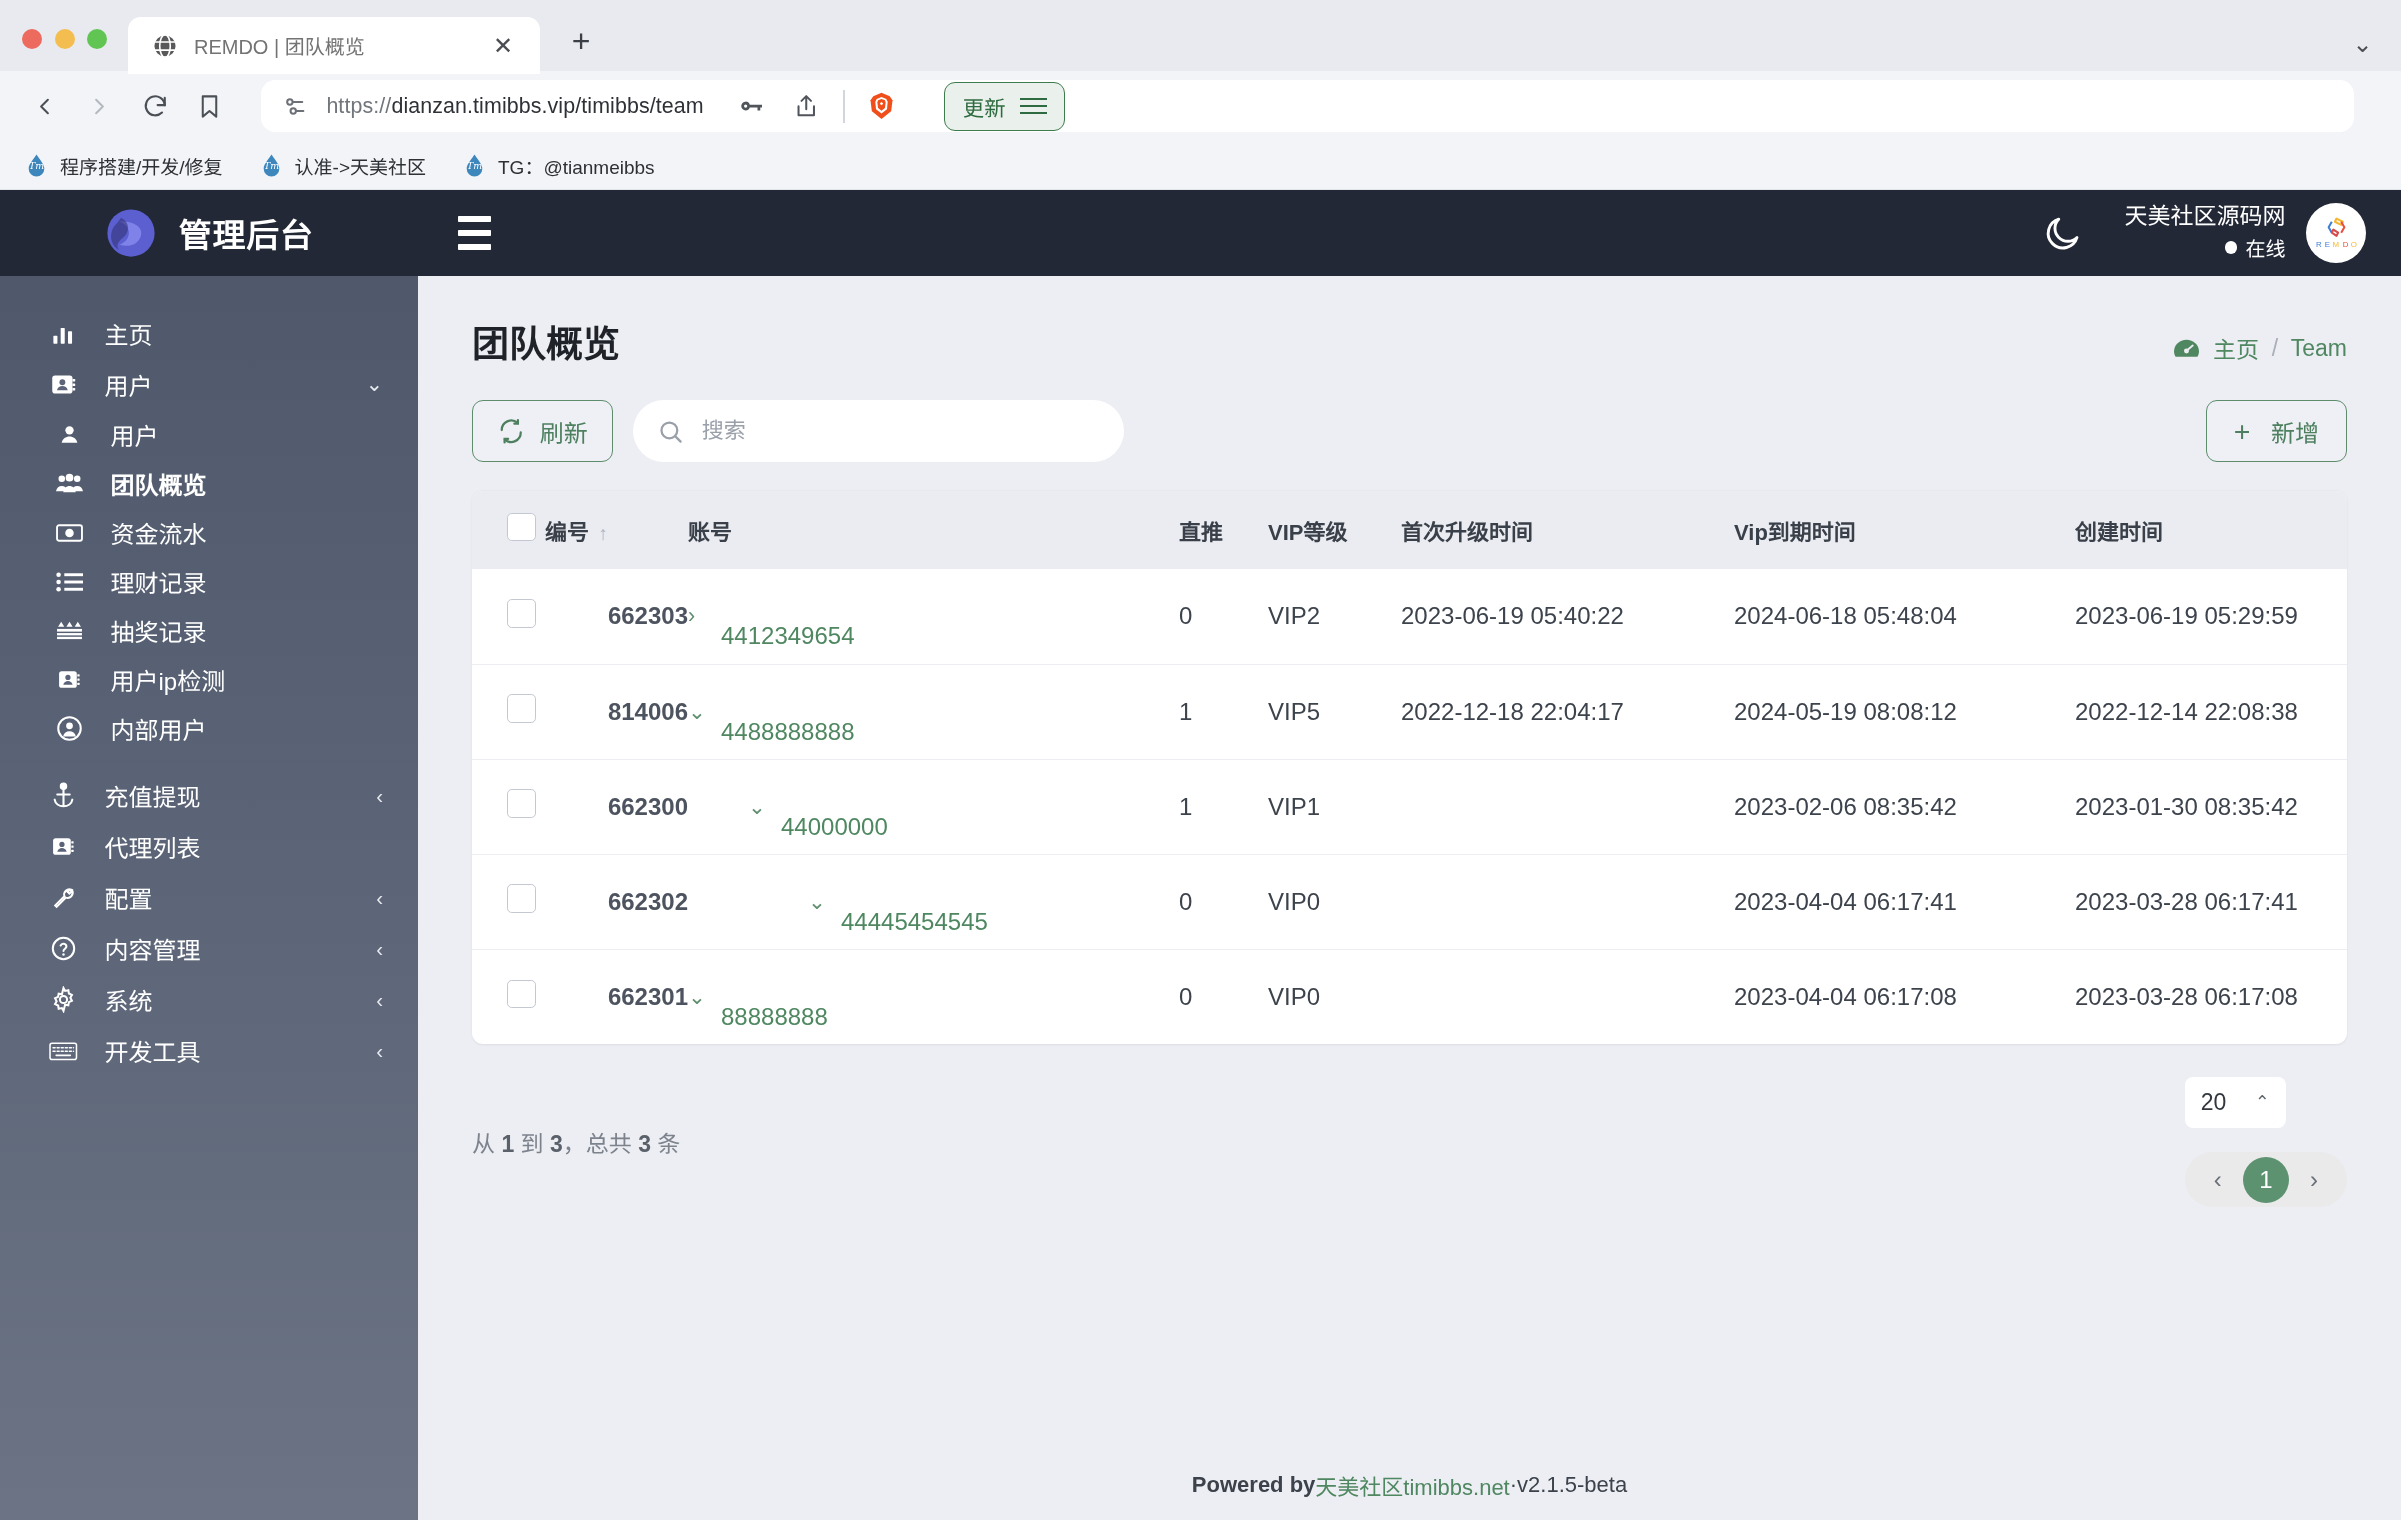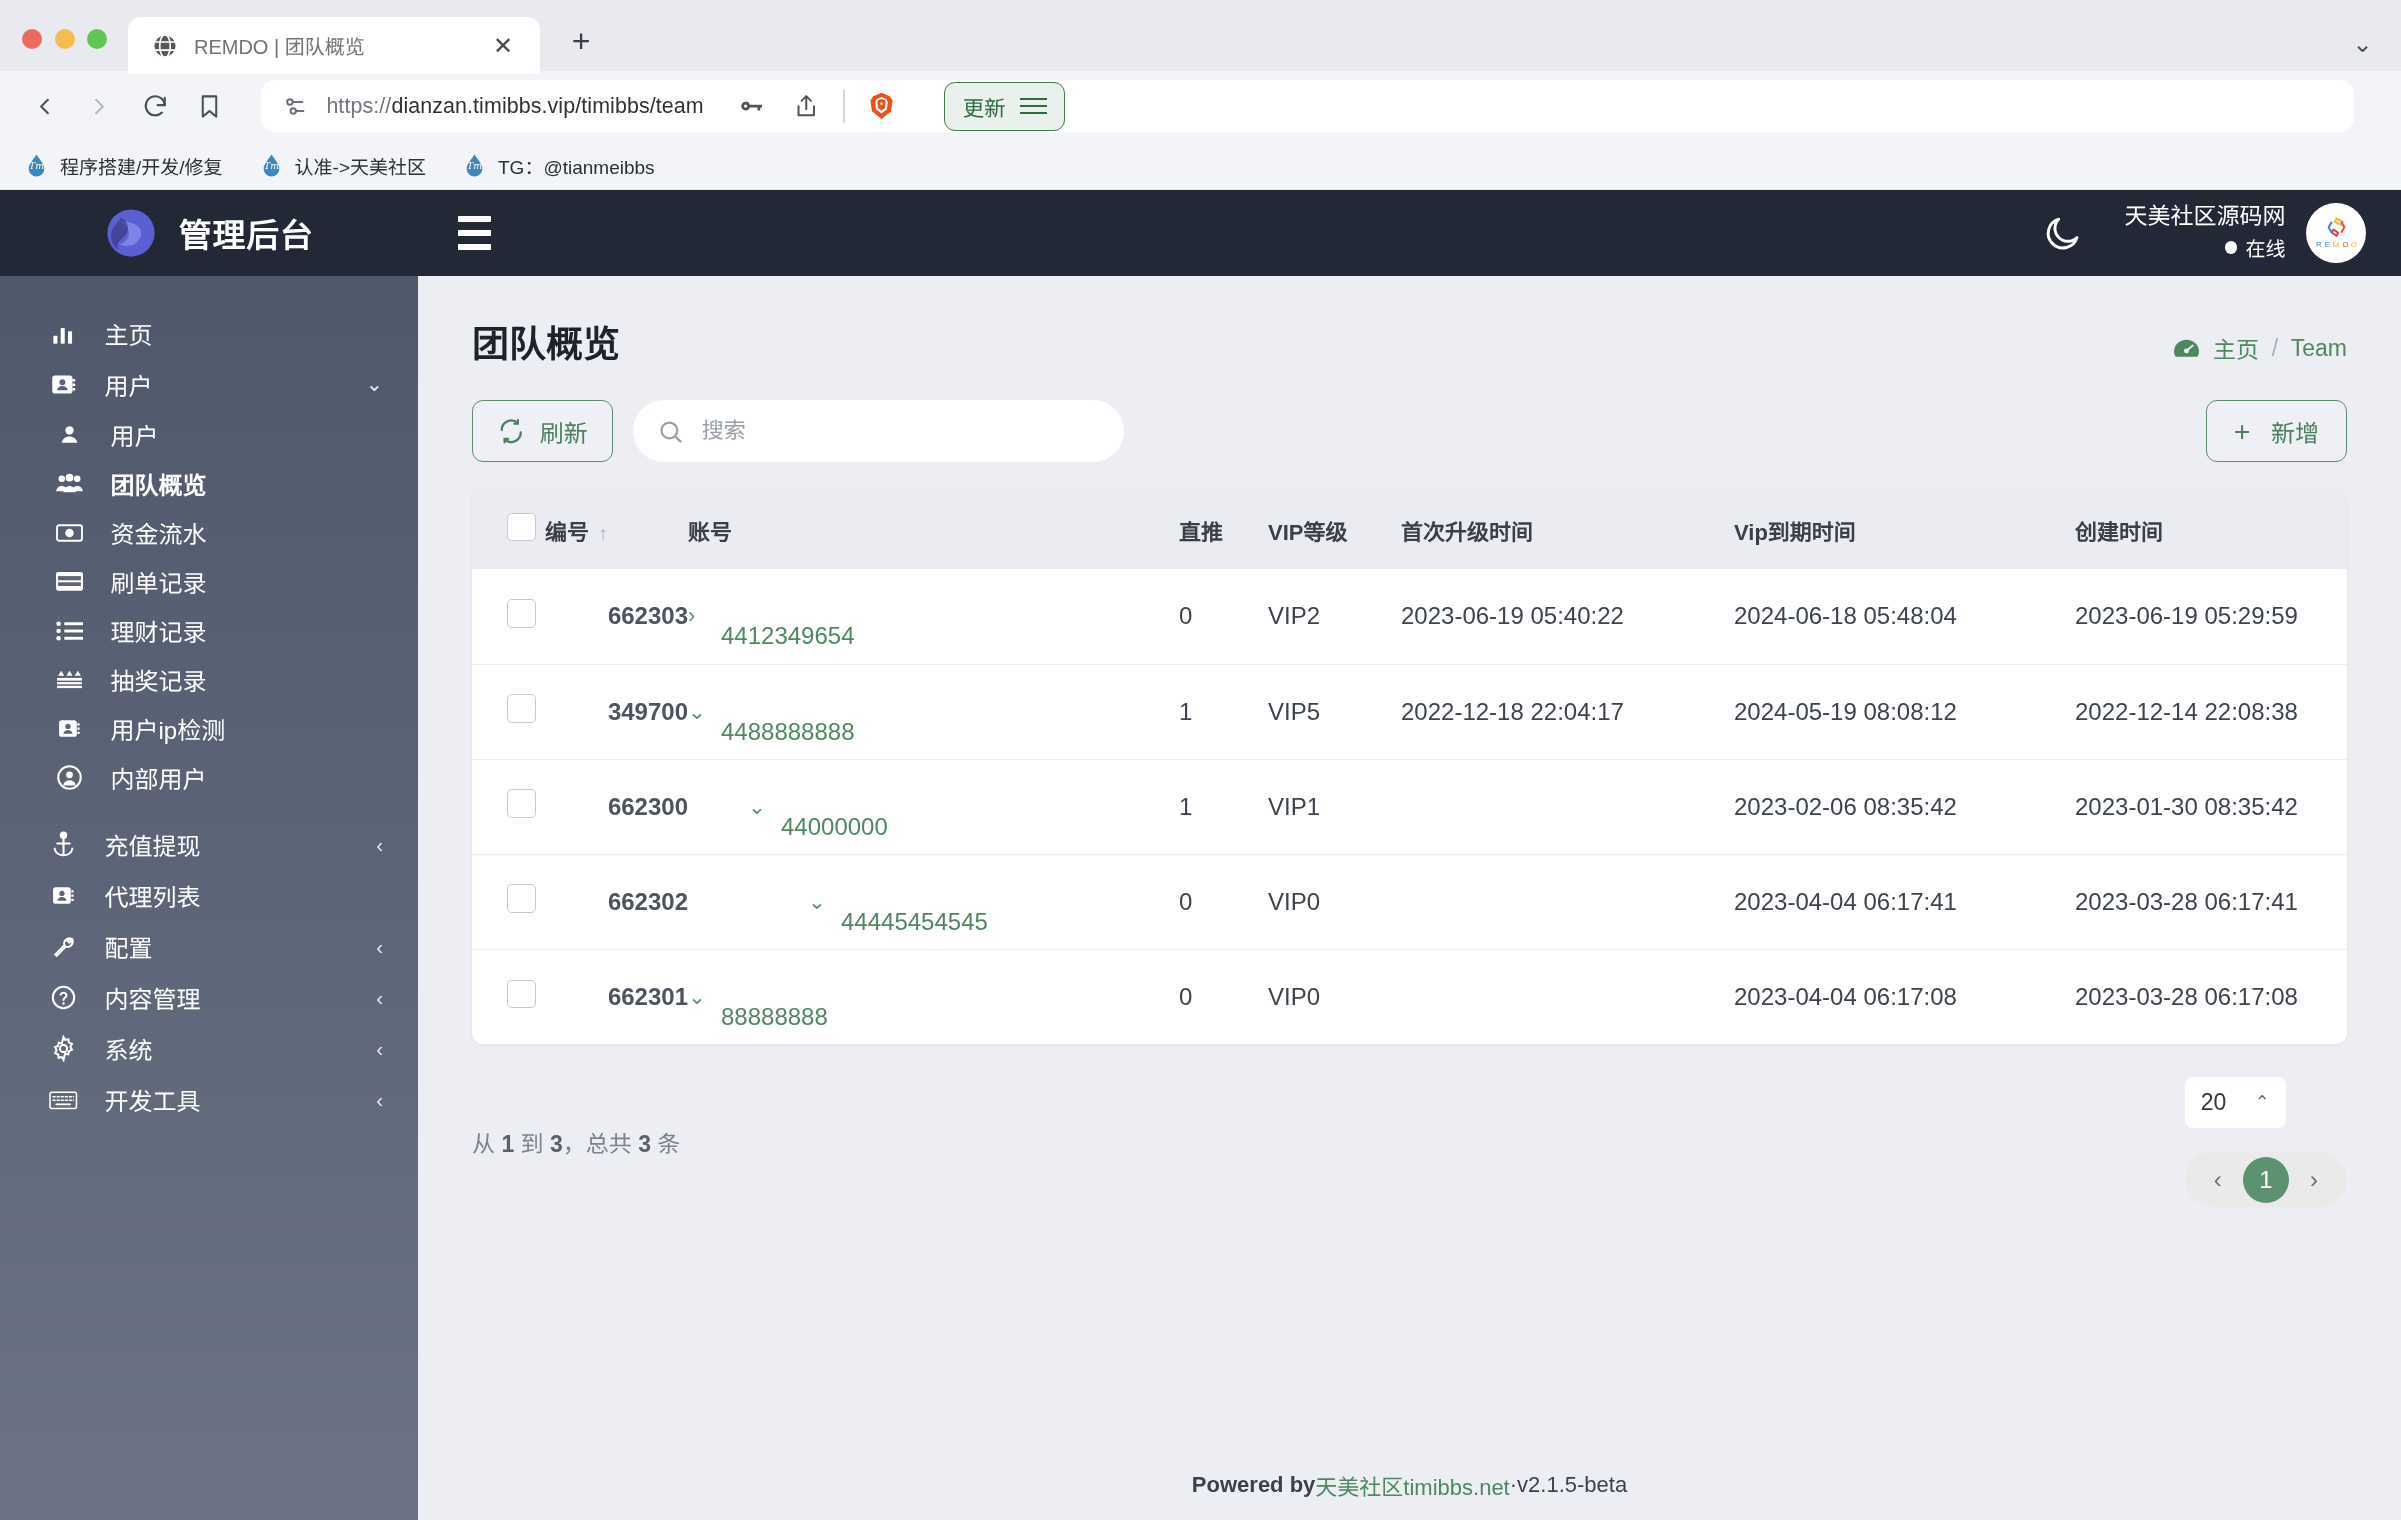--- a/index.html
+++ b/index.html
@@ -414,30 +414,20 @@
         <div class="nav-item sub">
           <span class="nav-ico">
             <svg width="27" height="24" viewBox="0 0 26 18" fill="none" stroke="#fff" stroke-width="1.8">
                 <rect x="1" y="1.5" width="24" height="15" rx="2"></rect>
                 <circle cx="13" cy="9" r="3.2" fill="#fff"></circle>
               </svg>
           </span>
           <span class="nav-label">资金流水</span>
         </div>
 
-        <div class="nav-item sub">
-          <span class="nav-ico">
-            <svg width="27" height="20.6" viewBox="0 0 26 18" fill="#fff">
-                <rect x="0" y="0" width="26" height="18" rx="2"></rect>
-                <rect x="2" y="4" width="22" height="4" fill="#5a6378"></rect>
-                <rect x="2" y="10" width="22" height="3.5" fill="#5a6378"></rect>
-              </svg>
-          </span>
-          <span class="nav-label">刷单记录</span>
-        </div>
 
         <div class="nav-item sub">
           <span class="nav-ico">
             <svg width="27" height="24" viewBox="0 0 26 20" fill="#fff">
                 <circle cx="2.5" cy="3" r="2.2"></circle>
                 <rect x="8" y="1.6" width="18" height="2.8"></rect>
                 <circle cx="2.5" cy="10" r="2.2"></circle>
                 <rect x="8" y="8.6" width="18" height="2.8"></rect>
                 <circle cx="2.5" cy="17" r="2.2"></circle>
                 <rect x="8" y="15.6" width="18" height="2.8"></rect>
@@ -667,21 +657,21 @@
                 </td>
                 <td>0</td>
                 <td>VIP2</td>
                 <td>2023-06-19 05:40:22</td>
                 <td>2024-06-18 05:48:04</td>
                 <td>2023-06-19 05:29:59</td>
               </tr>
 
               <tr>
                 <td class="c-check" style="padding-left:35px"><span class="chk"></span></td>
-                <td class="cell-id">349700</td>
+                <td class="cell-id">814006</td>
                 <td>
                   <div class="acct-cell" style="padding-left:0px">
                     <span class="chev">⌄</span>
                     <span class="acct-link">4488888888</span>
                   </div>
                 </td>
                 <td>1</td>
                 <td>VIP5</td>
                 <td>2022-12-18 22:04:17</td>
                 <td>2024-05-19 08:08:12</td>

